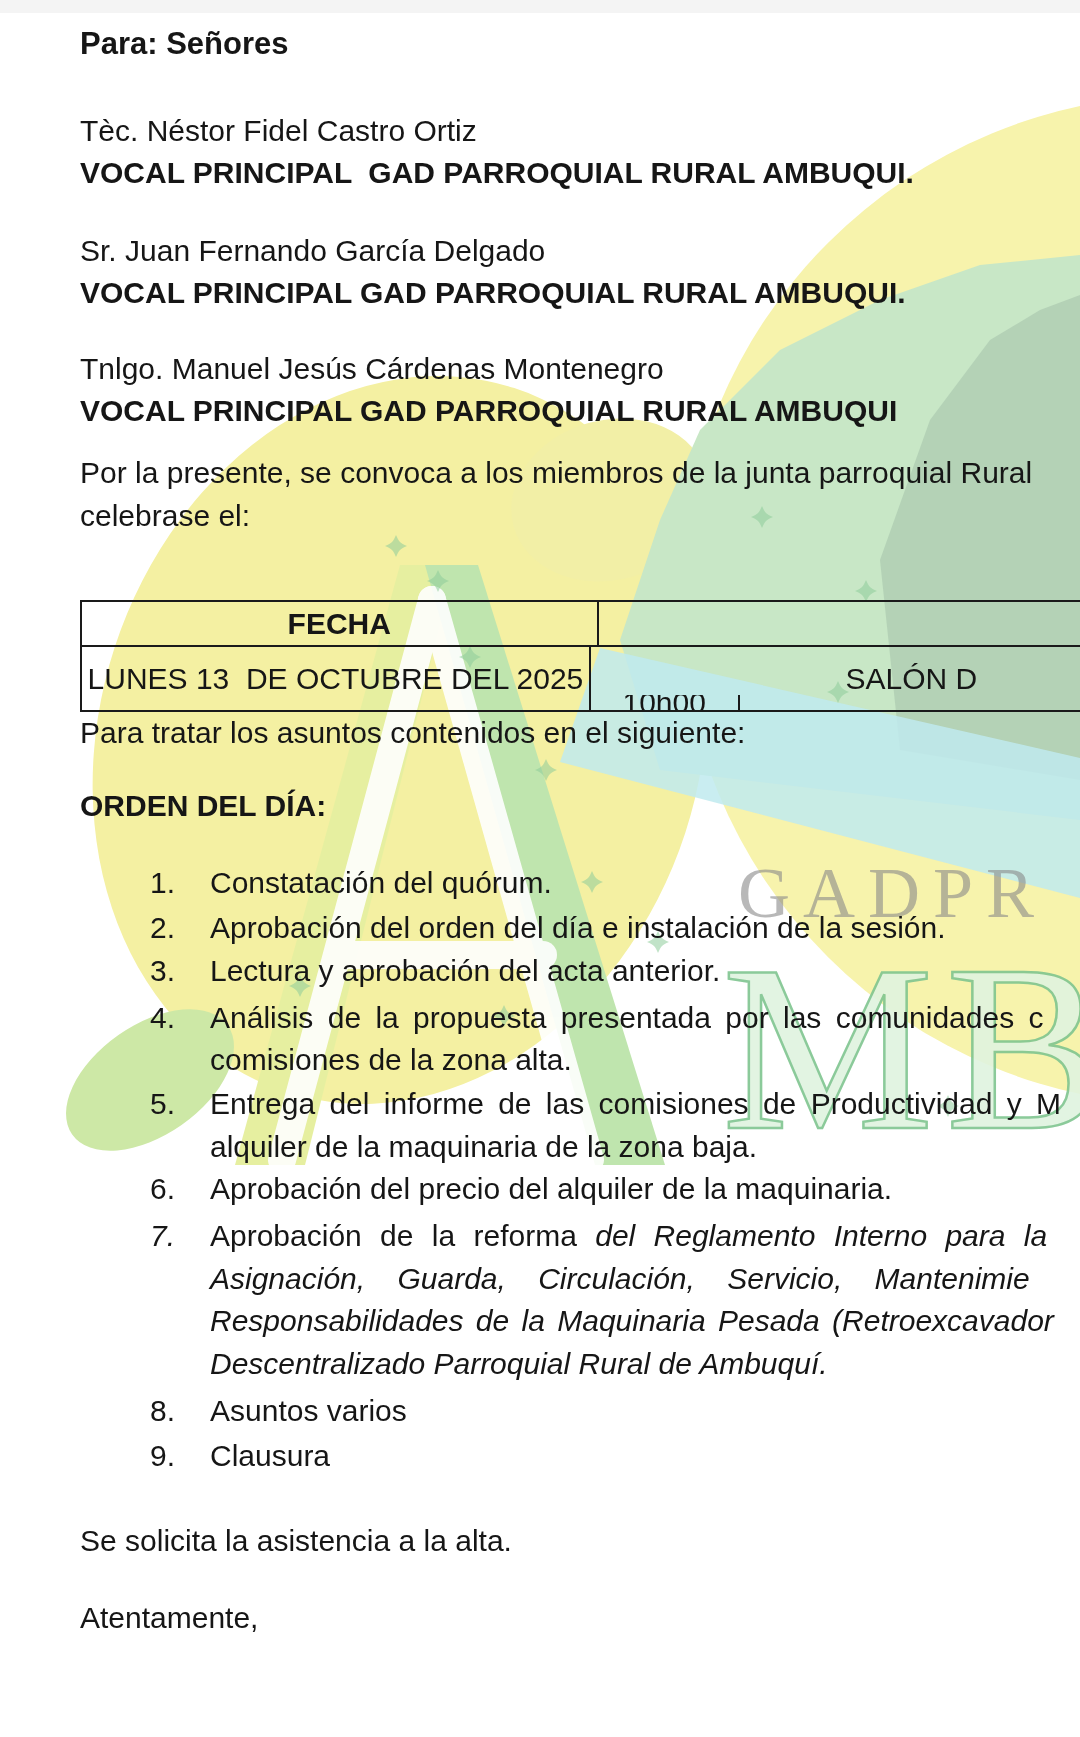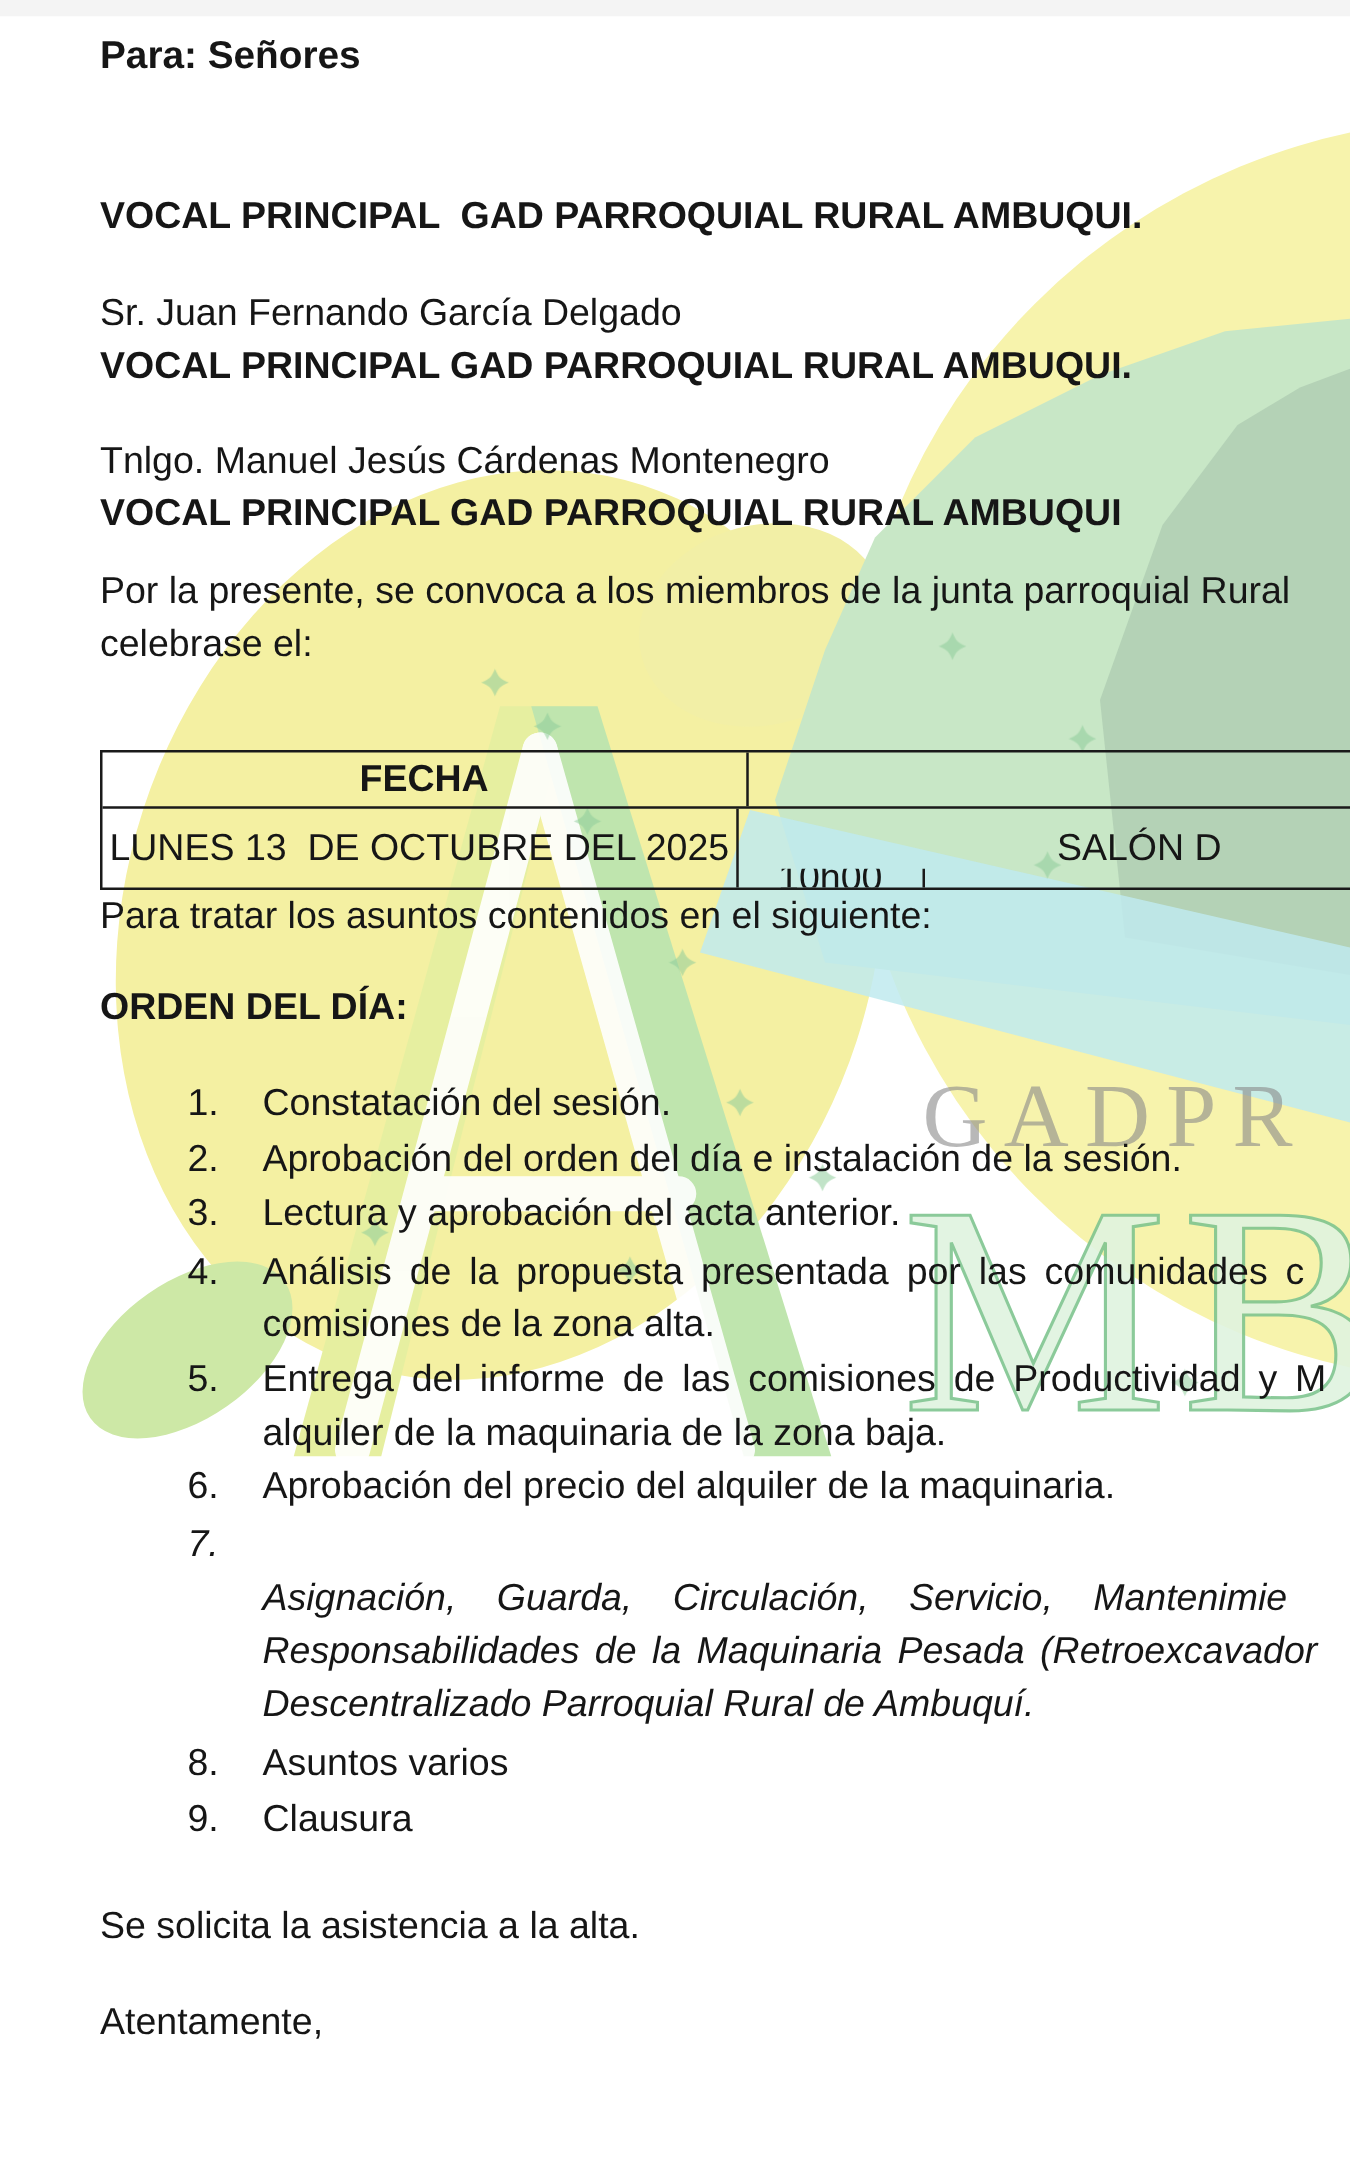--- a/index.html
+++ b/index.html
@@ -72,20 +72,21 @@
         <use href="#st" x="300" y="986"></use>
     </g>
 
     <text x="738" y="917" font-family="Liberation Serif, DejaVu Serif, serif" font-size="72" letter-spacing="13" fill="#8A8A8A" opacity="0.6">GADPR</text>
     <text x="722" y="1128" font-family="Liberation Serif, DejaVu Serif, serif" font-size="238" letter-spacing="12" fill="#DFF3DF" stroke="#7FC58F" stroke-width="2.5" opacity="0.9">MB</text>
   </svg>
 
   <div class="content">
     <div class="line b title" style="top:26px">Para: Señores</div>
 
+    <div class="line" style="top:113px">Tèc. Néstor Fidel Castro Ortiz</div>
     <div class="line b" style="top:155px">VOCAL PRINCIPAL  GAD PARROQUIAL RURAL AMBUQUI.</div>
 
     <div class="line" style="top:233px">Sr. Juan Fernando García Delgado</div>
     <div class="line b" style="top:275px">VOCAL PRINCIPAL GAD PARROQUIAL RURAL AMBUQUI.</div>
 
     <div class="line" style="top:351px">Tnlgo. Manuel Jesús Cárdenas Montenegro</div>
     <div class="line b" style="top:393px">VOCAL PRINCIPAL GAD PARROQUIAL RURAL AMBUQUI</div>
 
     <div class="line" style="top:455px">Por la presente, se convoca a los miembros de la junta parroquial Rural</div>
     <div class="line" style="top:498px">celebrase el:</div>
@@ -101,40 +102,41 @@
         <div class="tcell c2">10h00</div>
         <div class="tcell c3 dat-cell">SALÓN D</div>
       </div>
     </div>
 
     <div class="line" style="top:715px">Para tratar los asuntos contenidos en el siguiente:</div>
 
     <div class="line b" style="top:788px">ORDEN DEL DÍA:</div>
 
     <div class="item-num" style="top:865px">1.</div>
-    <div class="item-text" style="top:865px">Constatación del sesión.</div>
+    <div class="item-text" style="top:865px">Constatación del quórum.</div>
 
     <div class="item-num" style="top:910px">2.</div>
     <div class="item-text" style="top:910px">Aprobación del orden del día e instalación de la sesión.</div>
 
     <div class="item-num" style="top:953px">3.</div>
     <div class="item-text" style="top:953px">Lectura y aprobación del acta anterior.</div>
 
     <div class="item-num" style="top:1000px">4.</div>
     <div class="item-text ws6" style="top:1000px">Análisis de la propuesta presentada por las comunidades c</div>
     <div class="item-text" style="top:1042px">comisiones de la zona alta.</div>
 
     <div class="item-num" style="top:1086px">5.</div>
     <div class="item-text ws6" style="top:1086px">Entrega del informe de las comisiones de Productividad y M</div>
     <div class="item-text" style="top:1129px">alquiler de la maquinaria de la zona baja.</div>
 
     <div class="item-num" style="top:1171px">6.</div>
     <div class="item-text" style="top:1171px">Aprobación del precio del alquiler de la maquinaria.</div>
 
     <div class="item-num it" style="top:1218px">7.</div>
+    <div class="item-text ws10" style="top:1218px"><span>Aprobación de la reforma </span><span class="it">del Reglamento Interno para la</span></div>
     <div class="item-text it ws24" style="top:1261px">Asignación, Guarda, Circulación, Servicio, Mantenimie</div>
     <div class="item-text it ws4" style="top:1303px">Responsabilidades de la Maquinaria Pesada (Retroexcavador</div>
     <div class="item-text it" style="top:1346px">Descentralizado Parroquial Rural de Ambuquí.</div>
 
     <div class="item-num" style="top:1393px">8.</div>
     <div class="item-text" style="top:1393px">Asuntos varios</div>
 
     <div class="item-num" style="top:1438px">9.</div>
     <div class="item-text" style="top:1438px">Clausura</div>
 

